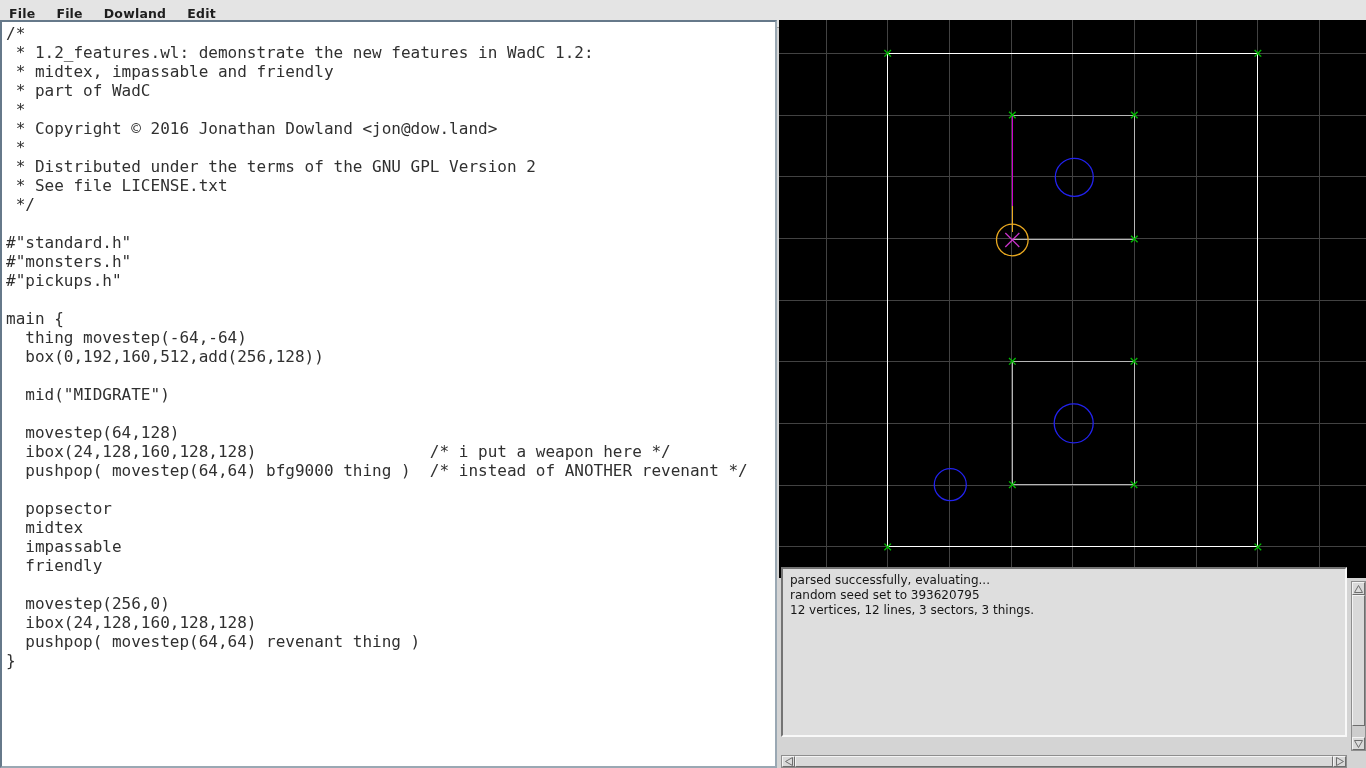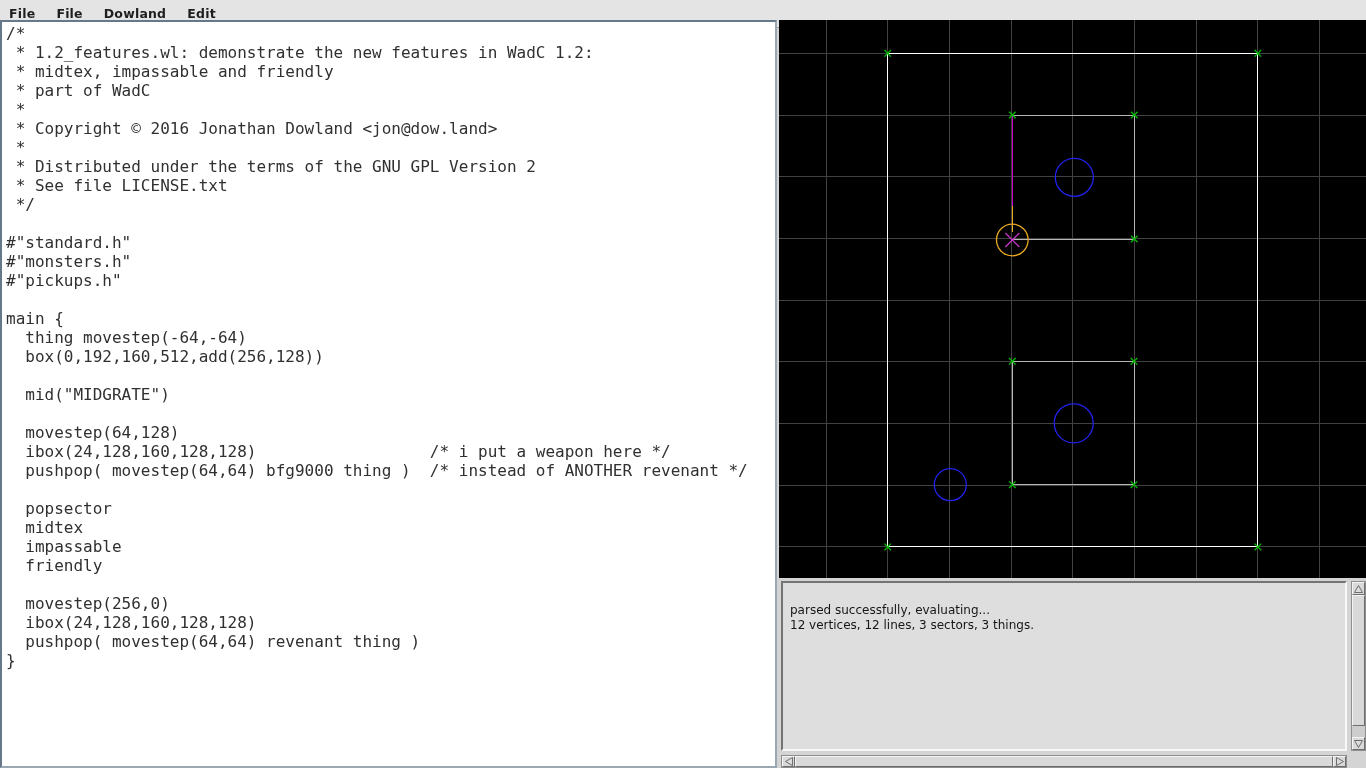--- a/index.html
+++ b/index.html
@@ -30,24 +30,24 @@
     font-family:"DejaVu Sans Mono","Liberation Mono",monospace;
     font-size:16px; line-height:19px; color:#303030;
   }
   
   .map-panel {
     position:absolute; left:779px; top:20px; width:587px; height:558px;
     background:#000000;
   }
   .map-panel svg { display:block; width:587px; height:558px; }
   .console {
-    position:absolute; left:781px; top:581px; width:566px; height:170px;
+    position:absolute; left:781px; top:567px; width:566px; height:170px;
     box-sizing:border-box; background:#dedede;
     border:2px solid; border-color:#747474 #f8f8f8 #f8f8f8 #747474;
-    padding:20px 7px; overflow:hidden;
+    padding:4px 7px; overflow:hidden;
   }
   .console-line { font-size:12px; line-height:15px; color:#161616; white-space:pre; }
   
   .vscroll {
     position:absolute; left:1351px; top:581px; width:15px; height:170px;
     background:#cdcdcd; border:1px solid #8e8e8e; box-sizing:border-box;
   }
   .hscroll {
     position:absolute; left:781px; top:755px; width:566px; height:13px;
     background:#cdcdcd; border:1px solid #8e8e8e; box-sizing:border-box;
@@ -182,20 +182,21 @@
       <line x1="230" y1="468" x2="236.60000000000002" y2="461.4" stroke="#00bb00" stroke-width="1.3"></line>
       <line x1="351.7" y1="461.4" x2="358.3" y2="468" stroke="#00bb00" stroke-width="1.3"></line>
       <line x1="351.7" y1="468" x2="358.3" y2="461.4" stroke="#00bb00" stroke-width="1.3"></line>
       <line x1="226.3" y1="213" x2="240.3" y2="227" stroke="#cc33cc" stroke-width="1.3"></line>
       <line x1="226.3" y1="227" x2="240.3" y2="213" stroke="#cc33cc" stroke-width="1.3"></line>
     </svg>
 </div>
 
 <div class="console">
   <div class="console-line">parsed successfully, evaluating...</div>
+  <div class="console-line">random seed set to 393620795</div>
   <div class="console-line">12 vertices, 12 lines, 3 sectors, 3 things.</div>
 </div>
 
 <div class="vscroll">
   <div class="sb-btn sb-top">
     <svg width="9" height="8">
       <polygon points="4.5,0.5 8.5,7.5 0.5,7.5" fill="#dcdcdc" stroke="#6d6d6d" stroke-width="1"></polygon>
     </svg>
   </div>
   <div class="v-thumb"></div>

